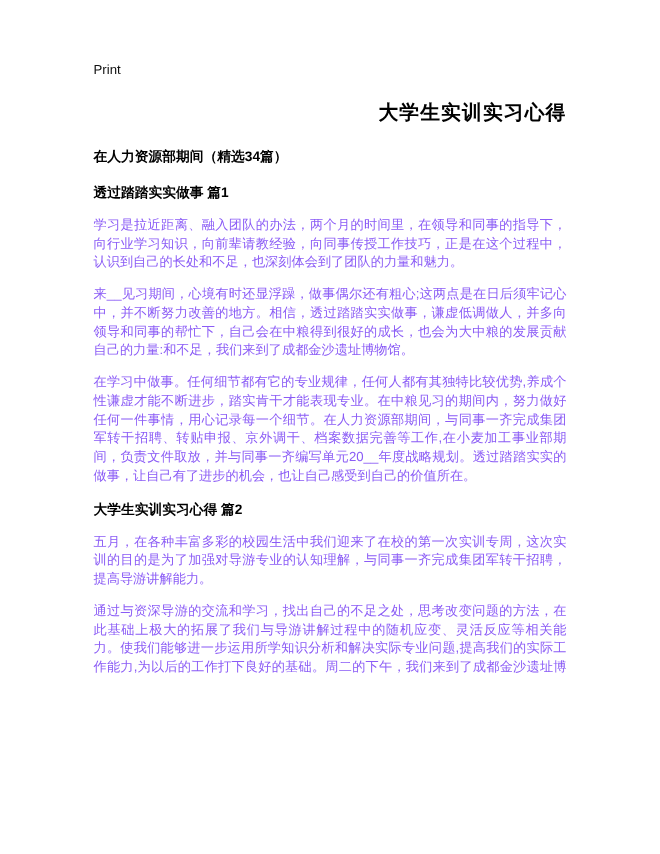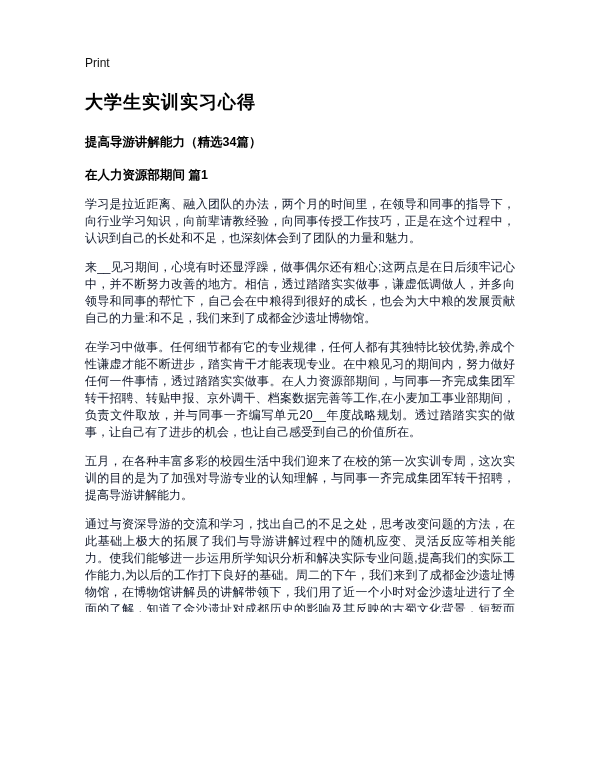--- a/index.html
+++ b/index.html
@@ -17,61 +17,62 @@
   }
   .print-label {
     font-size: 12px;
     color: #111;
     margin: 0 0 20px 0;
     cursor: pointer;
   }
   .doc-title {
     font-size: 18px;
     font-weight: bold;
-    text-align: left;
+    text-align: right;
     color: #000;
     margin: 0 0 20px 0;
     letter-spacing: 1px;
   }
   .doc-subtitle {
     font-size: 12.5px;
     font-weight: bold;
     color: #000;
     margin: 0 0 16px 0;
   }
   .section-heading {
     font-size: 12.5px;
     font-weight: bold;
     color: #000;
     margin: 14px 0 12px 0;
   }
   .body-para {
     font-size: 12px;
     line-height: 17px;
     text-align: justify;
-    color: #0f172a;
+    color: #8b5cf6;
     margin: 0 0 12px 0;
   }
 </style>
 </head>
 <body>
 
 <div class="page">
 
   <div class="print-label">Print</div>
 
   <h1 class="doc-title">大学生实训实习心得</h1>
 
-  <div class="doc-subtitle">提高导游讲解能力（精选34篇）</div>
+  <div class="doc-subtitle">在人力资源部期间（精选34篇）</div>
 
   <div class="section">
-    <div class="section-heading">在人力资源部期间 篇1</div>
+    <div class="section-heading">透过踏踏实实做事 篇1</div>
     <p class="body-para">学习是拉近距离、融入团队的办法，两个月的时间里，在领导和同事的指导下，向行业学习知识，向前辈请教经验，向同事传授工作技巧，正是在这个过程中，认识到自己的长处和不足，也深刻体会到了团队的力量和魅力。</p>
     <p class="body-para">来__见习期间，心境有时还显浮躁，做事偶尔还有粗心;这两点是在日后须牢记心中，并不断努力改善的地方。相信，透过踏踏实实做事，谦虚低调做人，并多向领导和同事的帮忙下，自己会在中粮得到很好的成长，也会为大中粮的发展贡献自己的力量:和不足，我们来到了成都金沙遗址博物馆。</p>
-    <p class="body-para">在学习中做事。任何细节都有它的专业规律，任何人都有其独特比较优势,养成个性谦虚才能不断进步，踏实肯干才能表现专业。在中粮见习的期间内，努力做好任何一件事情，透过踏踏实实做事。在人力资源部期间，与同事一齐完成集团军转干招聘、转贴申报、京外调干、档案数据完善等工作,在小麦加工事业部期间，负责文件取放，并与同事一齐编写单元20__年度战略规划。透过踏踏实实的做事，让自己有了进步的机会，也让自己感受到自己的价值所在。</p>
+    <p class="body-para">在学习中做事。任何细节都有它的专业规律，任何人都有其独特比较优势,养成个性谦虚才能不断进步，踏实肯干才能表现专业。在中粮见习的期间内，努力做好任何一件事情，用心记录每一个细节。在人力资源部期间，与同事一齐完成集团军转干招聘、转贴申报、京外调干、档案数据完善等工作,在小麦加工事业部期间，负责文件取放，并与同事一齐编写单元20__年度战略规划。透过踏踏实实的做事，让自己有了进步的机会，也让自己感受到自己的价值所在。</p>
   </div>
 
   <div class="section">
+    <div class="section-heading">大学生实训实习心得 篇2</div>
     <p class="body-para">五月，在各种丰富多彩的校园生活中我们迎来了在校的第一次实训专周，这次实训的目的是为了加强对导游专业的认知理解，与同事一齐完成集团军转干招聘，提高导游讲解能力。</p>
     <p class="body-para">通过与资深导游的交流和学习，找出自己的不足之处，思考改变问题的方法，在此基础上极大的拓展了我们与导游讲解过程中的随机应变、灵活反应等相关能力。使我们能够进一步运用所学知识分析和解决实际专业问题,提高我们的实际工作能力,为以后的工作打下良好的基础。周二的下午，我们来到了成都金沙遗址博物馆，在博物馆讲解员的讲解带领下，我们用了近一个小时对金沙遗址进行了全面的了解，知道了金沙遗址对成都历史的影响及其反映的古蜀文化背景，短暂而充实的参观让我们了解了成都的历史和文化,加深了对所生活的这座城市的认识和了解，让我们更加热爱自己的家乡，并立志为家乡的旅游事业贡献一份自己的力量。与此同时，我们也深刻感受到了作为一名导游我们应该具备的能力，在实训中我们深刻的明白了一名真正的导游应该具备以下几点，</p>
   </div>
 
 </div>
 
 </body></html>

